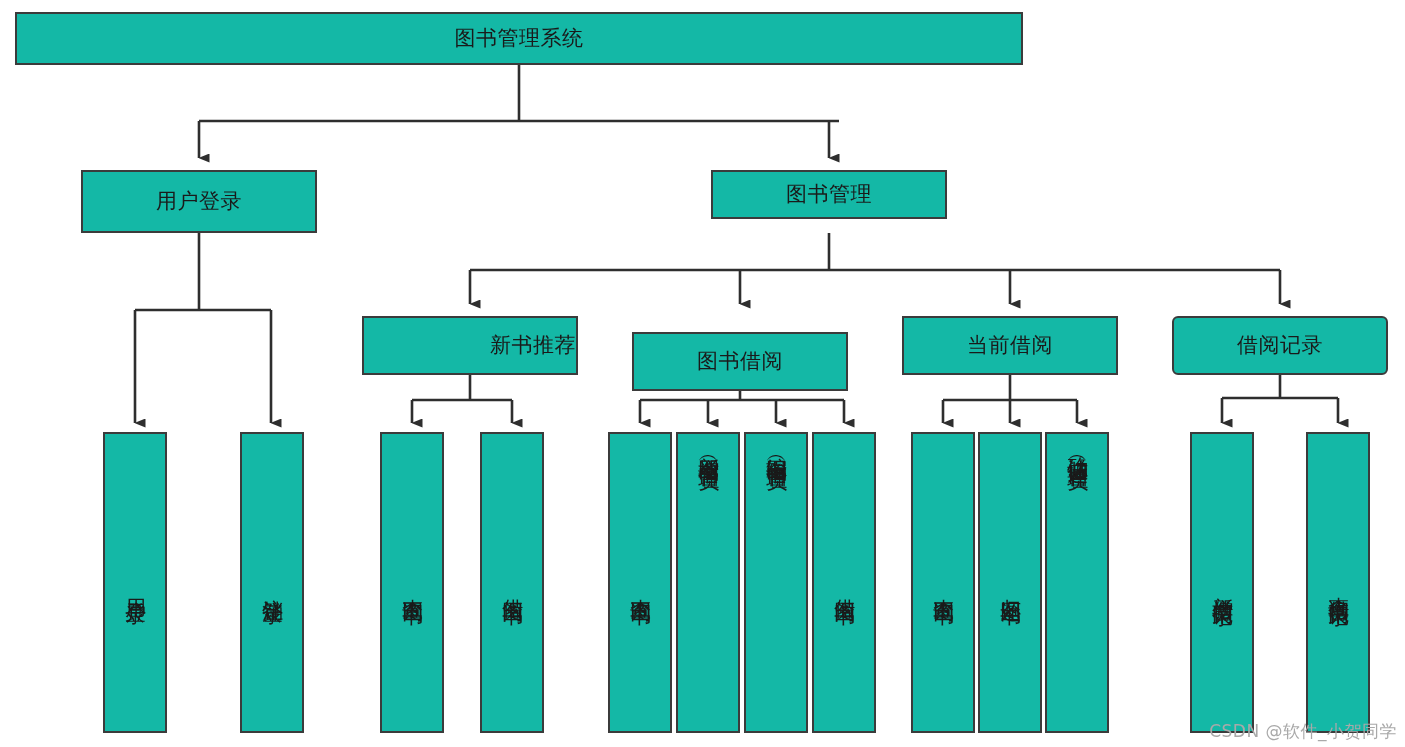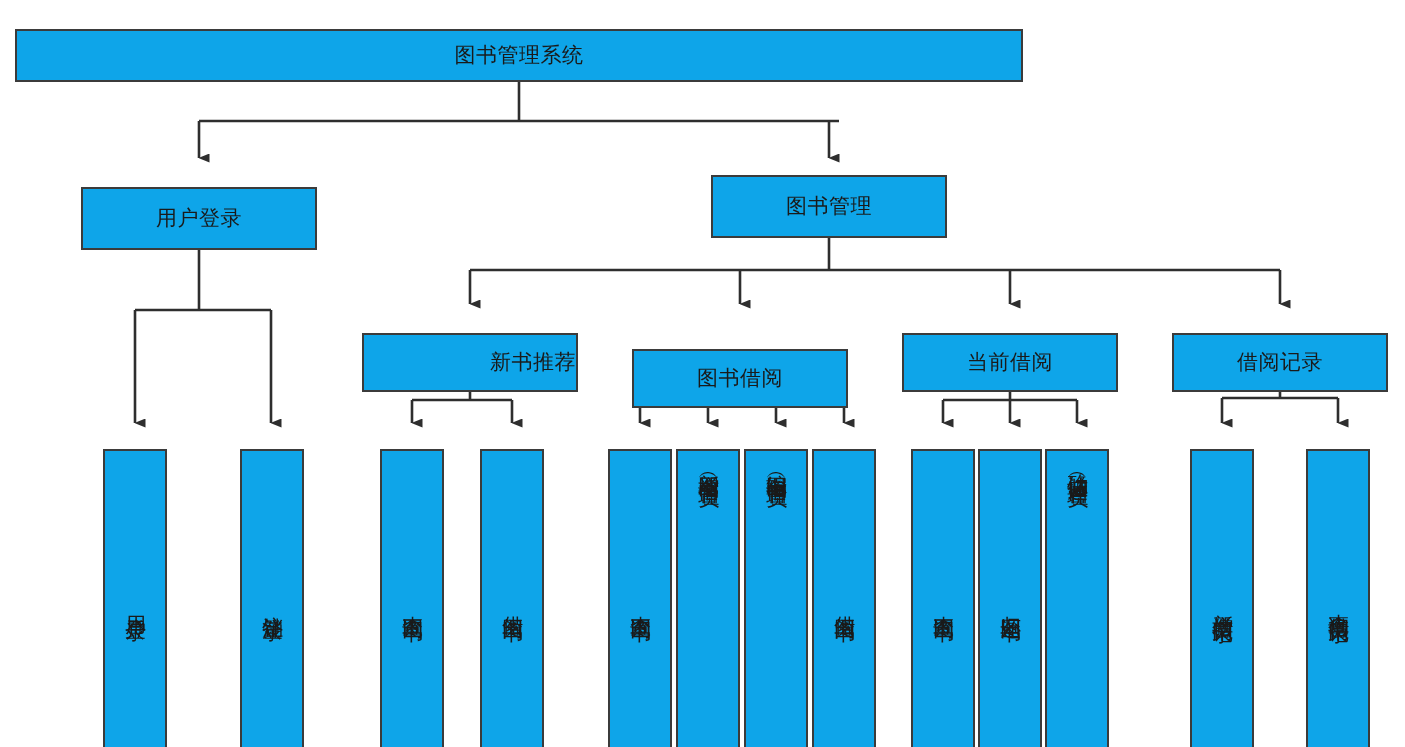--- a/index.html
+++ b/index.html
@@ -21,26 +21,25 @@
     position: absolute;
     left: 0;
     top: 0;
     width: 1405px;
     height: 747px;
   }
   .node-box {
     position: absolute;
     box-sizing: border-box;
     border: 2px solid #3b3b3b;
-    background: #0ea5e9;
+    background: #14b8a6;
     display: flex;
     align-items: center;
     justify-content: center;
     color: #1a1a1a;
-    margin-top: 17px;
   }
   .node-horizontal .node-label {
     writing-mode: horizontal-tb;
     font-size: 21px;
     letter-spacing: 0.5px;
     line-height: 1.1;
     white-space: nowrap;
   }
   .node-vertical {
     align-items: flex-start;
@@ -123,34 +122,34 @@
     </g>
   </svg>
 
   <div class="node-box node-horizontal" style="left:15px; top:12px; width:1008px; height:53px;">
     <span class="node-label">图书管理系统</span>
   </div>
 
   <div class="node-box node-horizontal" style="left:81px; top:170px; width:236px; height:63px;">
     <span class="node-label">用户登录</span>
   </div>
-  <div class="node-box node-horizontal" style="left:711px; top:158px; width:236px; height:63px;">
+  <div class="node-box node-horizontal" style="left:711px; top:170px; width:236px; height:49px;">
     <span class="node-label">图书管理</span>
   </div>
 
   <div class="node-box node-horizontal" style="left:362px; top:316px; width:216px; height:59px;justify-content:flex-end;">
     <span class="node-label">新书推荐</span>
   </div>
   <div class="node-box node-horizontal" style="left:632px; top:332px; width:216px; height:59px;text-align:center;">
     <span class="node-label">图书借阅</span>
   </div>
   <div class="node-box node-horizontal" style="left:902px; top:316px; width:216px; height:59px;align-items:center;">
     <span class="node-label">当前借阅</span>
   </div>
-  <div class="node-box node-horizontal" style="left:1172px; top:316px; width:216px; height:59px;">
+  <div class="node-box node-horizontal" style="left:1172px; top:316px; width:216px; height:59px;border-radius:6px;">
     <span class="node-label">借阅记录</span>
   </div>
 
   <div class="node-box node-vertical vcenter" style="left:103px; top:432px; width:64px; height:301px;">
     <span class="node-label">用户登录</span>
   </div>
   <div class="node-box node-vertical vcenter" style="left:240px; top:432px; width:64px; height:301px;">
     <span class="node-label">注销登录</span>
   </div>
 
@@ -184,14 +183,15 @@
     <span class="node-label">确认归还（管理员）</span>
   </div>
 
   <div class="node-box node-vertical vcenter" style="left:1190px; top:432px; width:64px; height:301px;">
     <span class="node-label">新增借阅记录</span>
   </div>
   <div class="node-box node-vertical vcenter" style="left:1306px; top:432px; width:64px; height:301px;">
     <span class="node-label">查询借阅记录</span>
   </div>
 
+  <div id="watermark">CSDN @软件_小贺同学</div>
 
 </div>
 
 </body></html>

